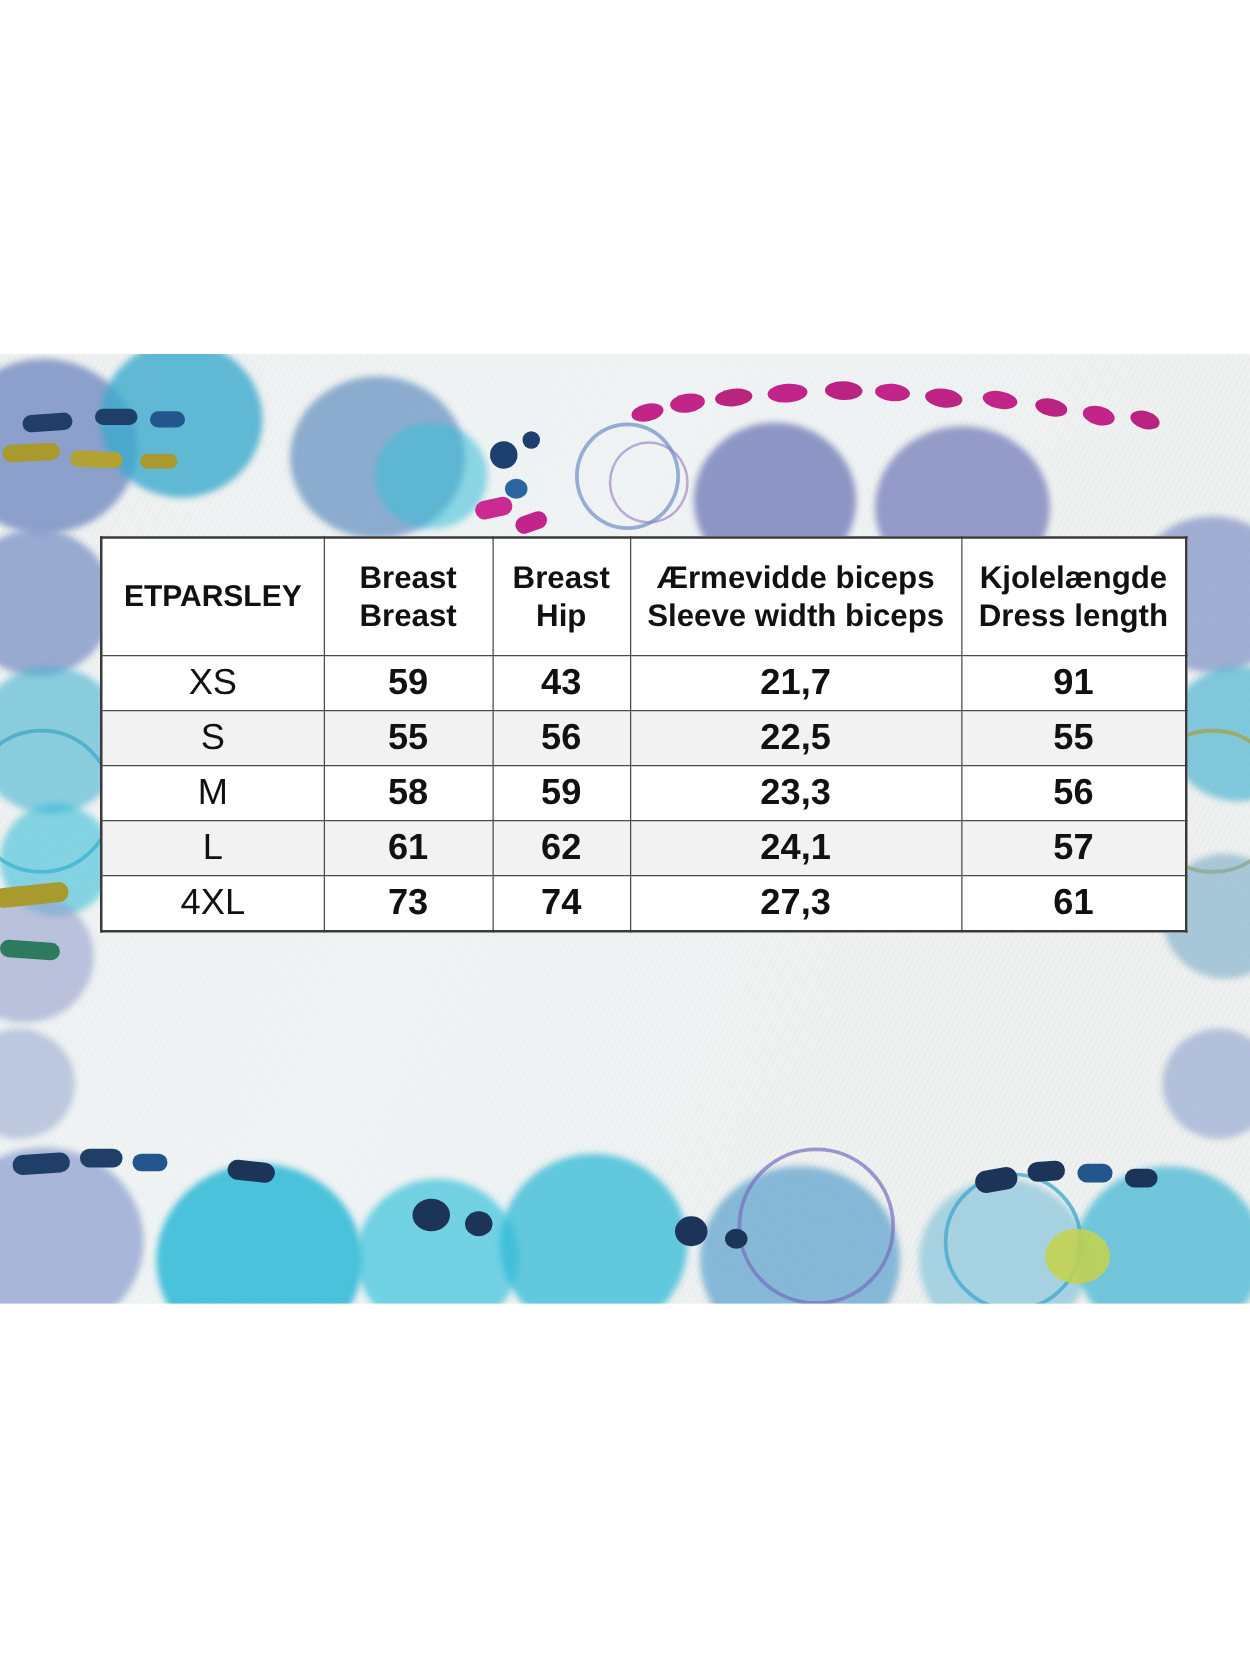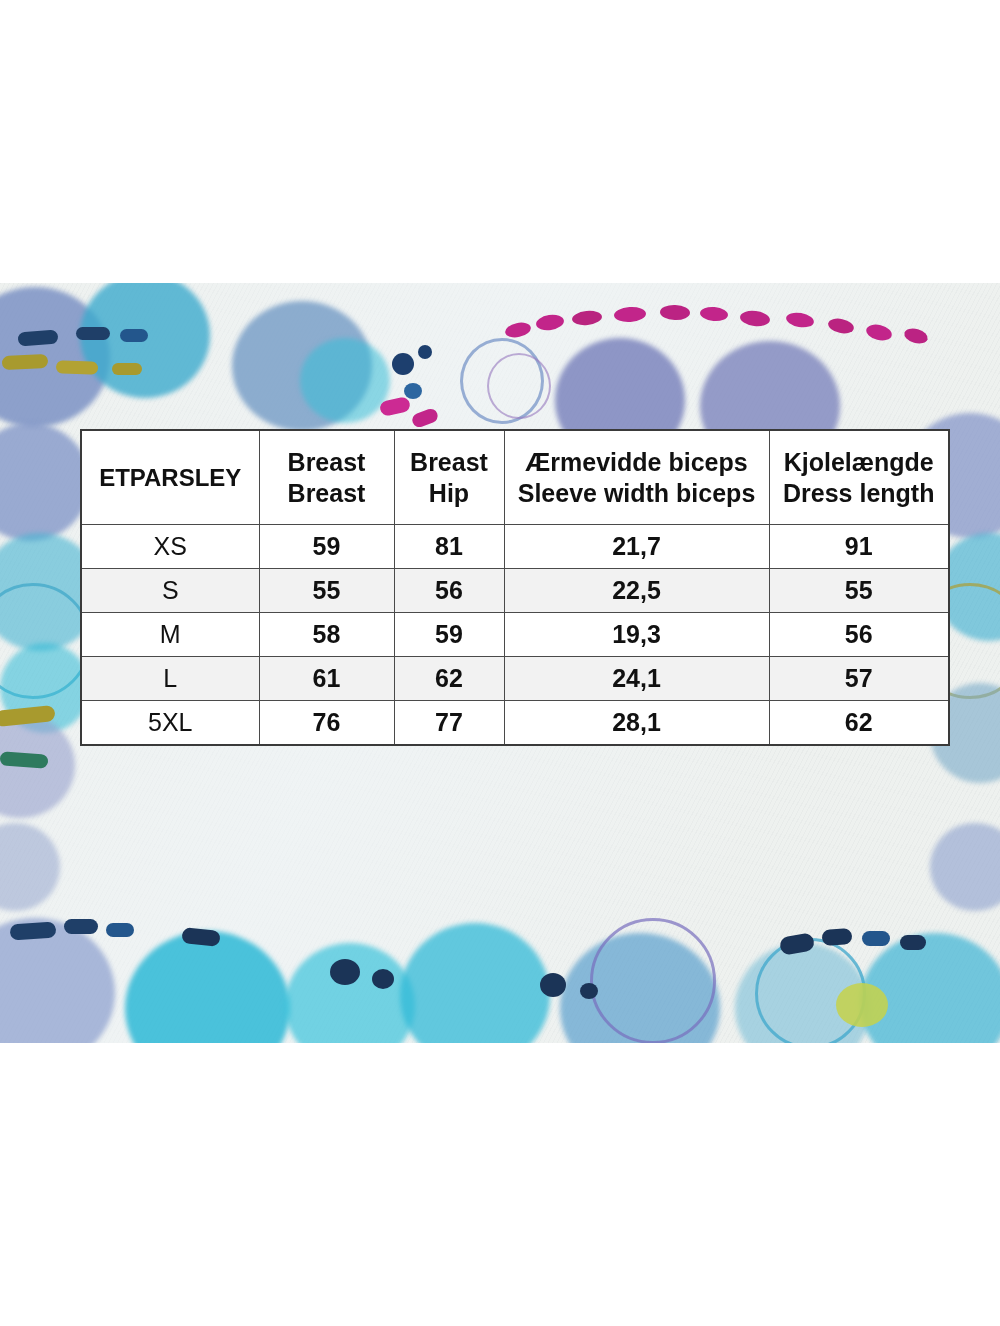--- a/index.html
+++ b/index.html
@@ -73,21 +73,21 @@
     width: 100%;
     table-layout: fixed;
     background: #ffffff;
     border: 2px solid #3a3a3a;
   }
   table.size-table th,
   table.size-table td {
     border: 1px solid #4a4a4a;
     text-align: center;
     color: #111111;
-    font-size: 25px;
+    font-size: 29px;
     padding: 6px 4px;
   }
   table.size-table thead th {
     font-weight: bold;
     font-size: 25px;
     line-height: 1.22;
     padding: 16px 6px;
     background: #ffffff;
     vertical-align: middle;
   }
@@ -231,47 +231,47 @@
         <th>
           <span class="hdr-line">Kjolelængde</span>
           <span class="hdr-line">Dress length</span>
         </th>
       </tr>
     </thead>
     <tbody>
       <tr>
         <td class="size-label">XS</td>
         <td class="num">59</td>
-        <td class="num">81</td>
+        <td class="num">43</td>
         <td class="num">21,7</td>
         <td class="num">91</td>
       </tr>
       <tr>
         <td class="size-label">S</td>
         <td class="num">55</td>
         <td class="num">56</td>
         <td class="num">22,5</td>
         <td class="num">55</td>
       </tr>
       <tr>
         <td class="size-label">M</td>
         <td class="num">58</td>
         <td class="num">59</td>
-        <td class="num">19,3</td>
+        <td class="num">23,3</td>
         <td class="num">56</td>
       </tr>
       <tr>
         <td class="size-label">L</td>
         <td class="num">61</td>
         <td class="num">62</td>
         <td class="num">24,1</td>
         <td class="num">57</td>
       </tr>
       <tr>
-        <td class="size-label">5XL</td>
-        <td class="num">76</td>
-        <td class="num">77</td>
-        <td class="num">28,1</td>
-        <td class="num">62</td>
+        <td class="size-label">4XL</td>
+        <td class="num">73</td>
+        <td class="num">74</td>
+        <td class="num">27,3</td>
+        <td class="num">61</td>
       </tr>
     </tbody>
   </table>
 </div>
 
 </body></html>

